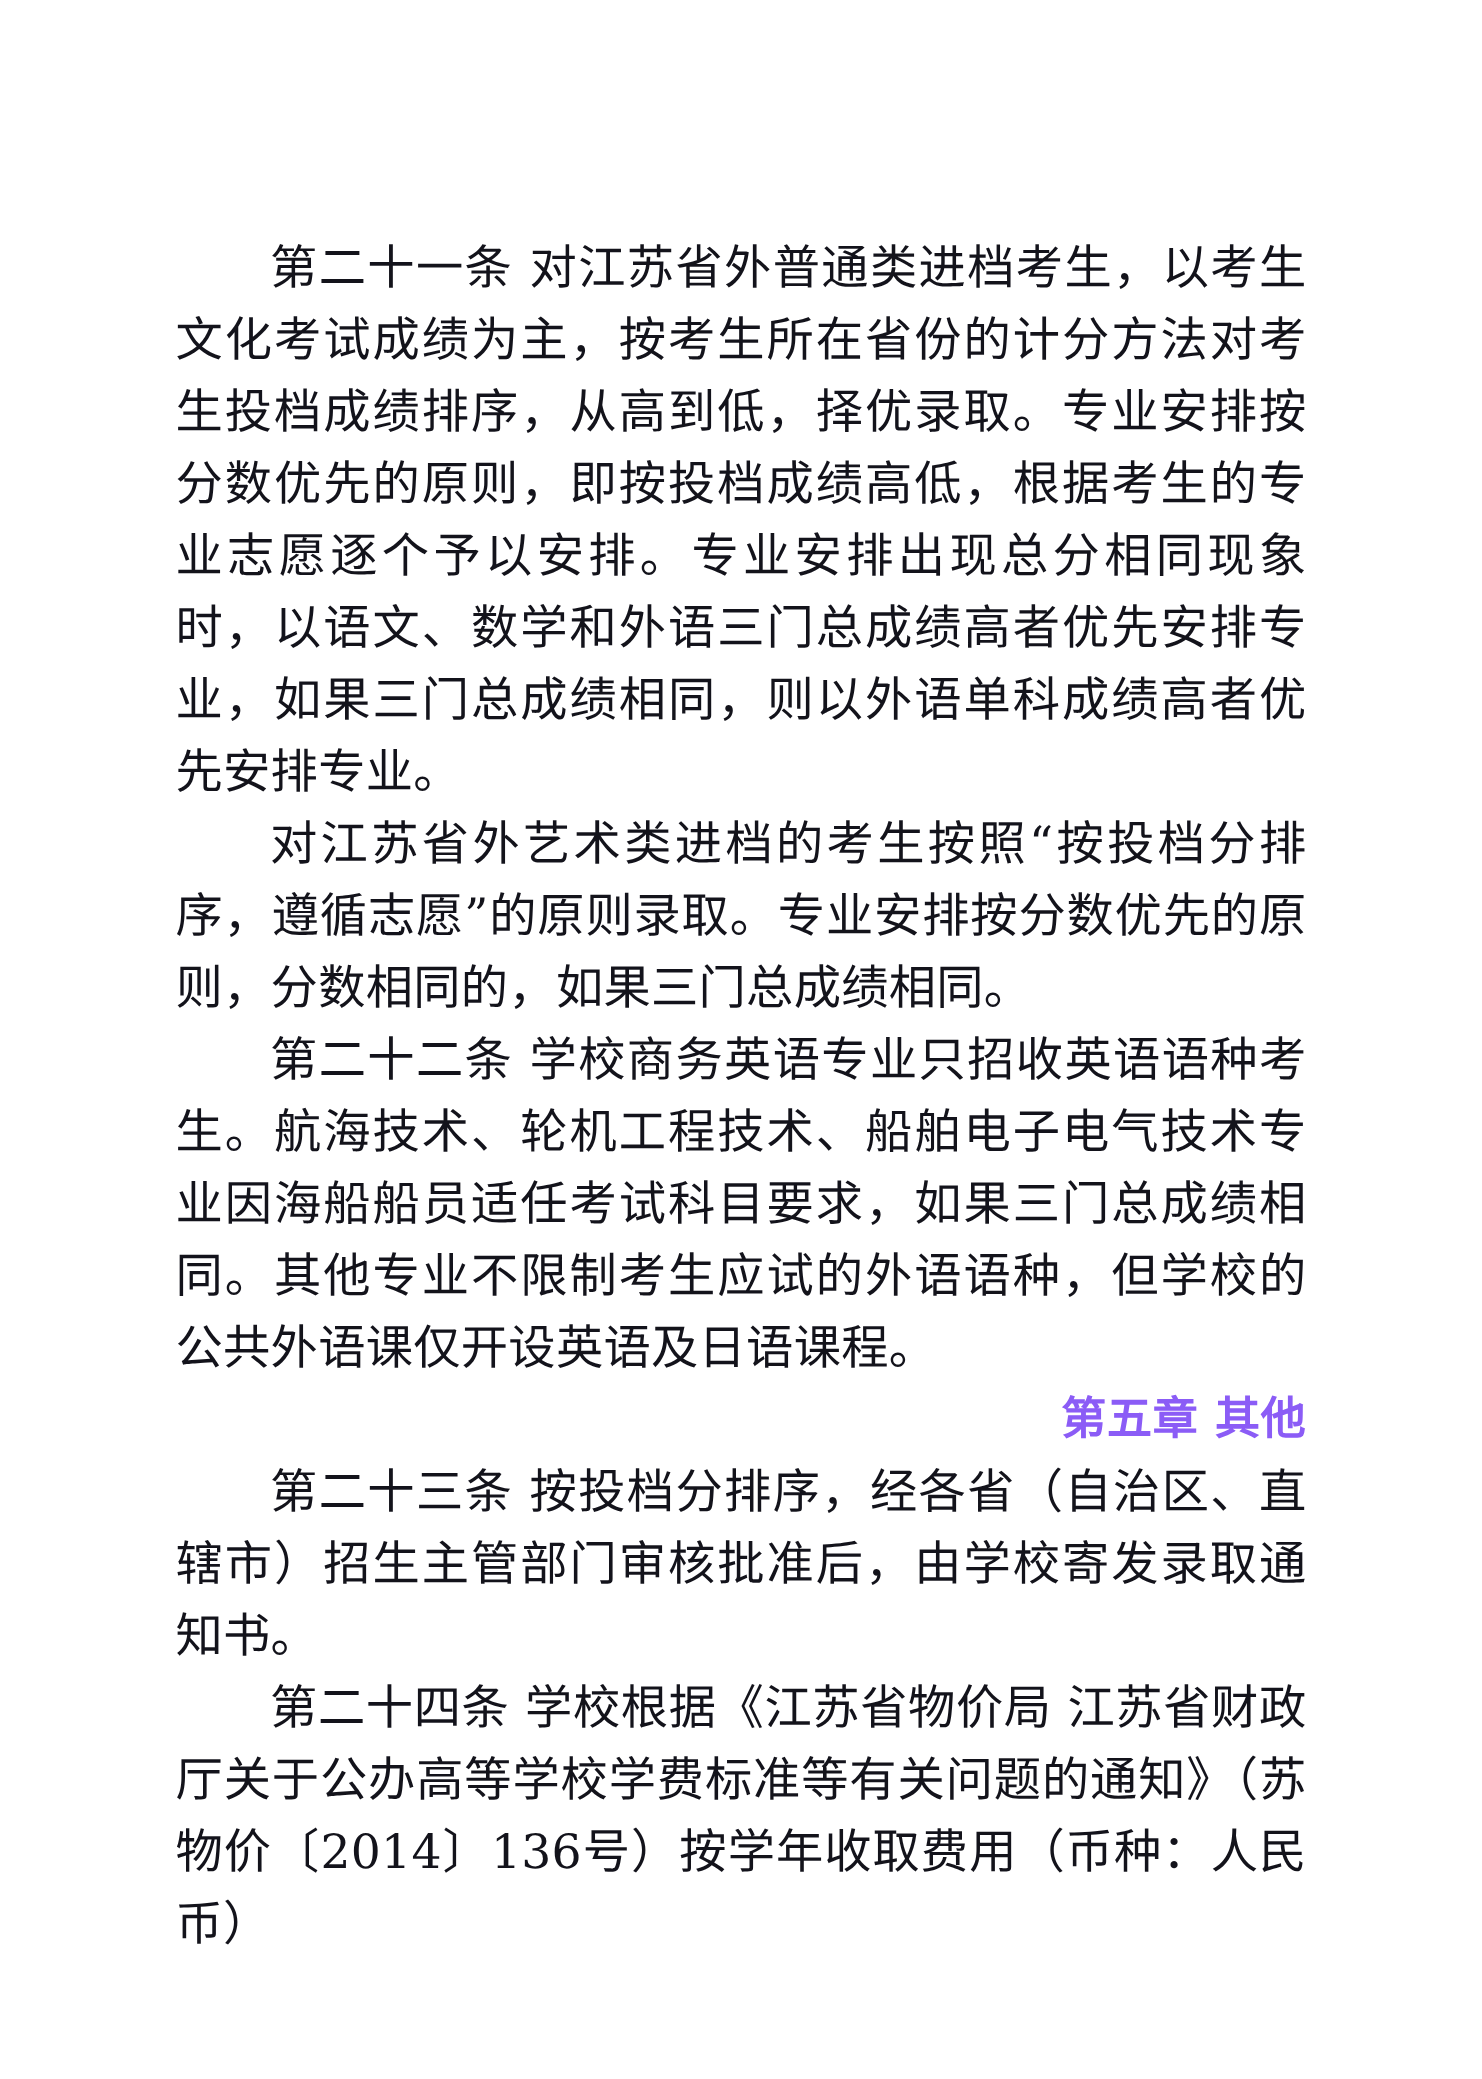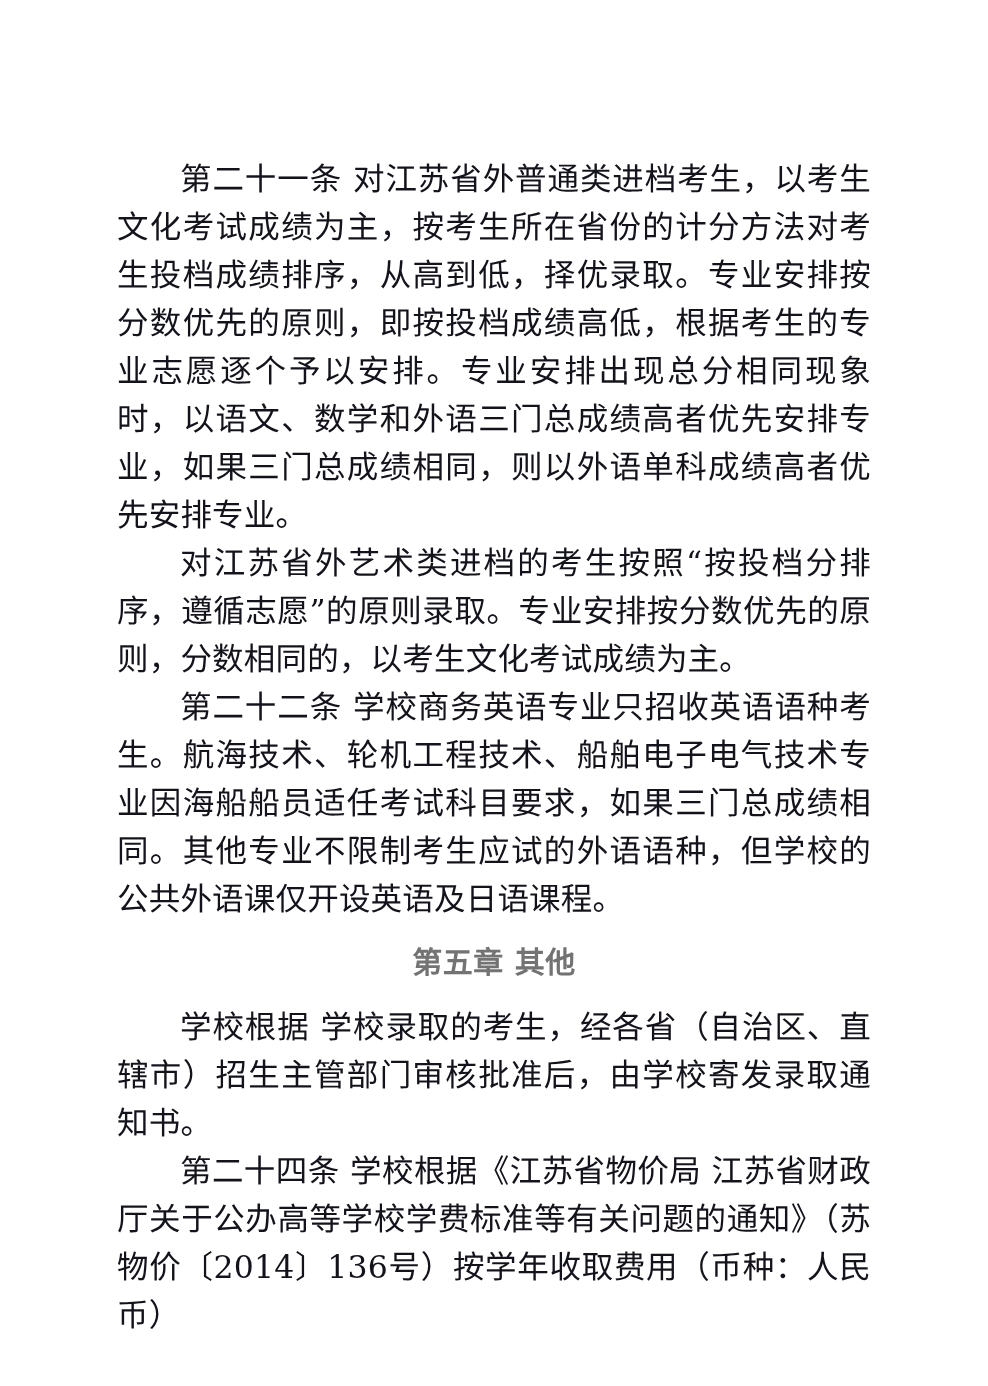--- a/index.html
+++ b/index.html
@@ -32,43 +32,43 @@
     text-align: justify;
     text-justify: inter-character;
     text-indent: 2em;
     letter-spacing: 0.2px;
     -webkit-font-smoothing: antialiased;
   }
   .para.last-line-left {
     text-align-last: left;
   }
   .chapter-heading {
-    margin: 16px;
+    margin: 0;
     font-family: "DejaVu Sans", "Liberation Sans", sans-serif;
     font-size: 30px;
     line-height: 48px;
     font-weight: bold;
-    color: #737373;
-    text-align: center;
+    color: #8b5cf6;
+    text-align: right;
     letter-spacing: 0.5px;
   }
 </style>
 </head>
 <body>
 
 <div class="page">
   <div class="content">
 
     <p class="para">第二十一条 对江苏省外普通类进档考生，以考生文化考试成绩为主，按考生所在省份的计分方法对考生投档成绩排序，从高到低，择优录取。专业安排按分数优先的原则，即按投档成绩高低，根据考生的专业志愿逐个予以安排。专业安排出现总分相同现象时，以语文、数学和外语三门总成绩高者优先安排专业，如果三门总成绩相同，则以外语单科成绩高者优先安排专业。</p>
 
 
-    <p class="para">对江苏省外艺术类进档的考生按照“按投档分排序，遵循志愿”的原则录取。专业安排按分数优先的原则，分数相同的，以考生文化考试成绩为主。</p>
+    <p class="para">对江苏省外艺术类进档的考生按照“按投档分排序，遵循志愿”的原则录取。专业安排按分数优先的原则，分数相同的，如果三门总成绩相同。</p>
 
     <p class="para">第二十二条 学校商务英语专业只招收英语语种考生。航海技术、轮机工程技术、船舶电子电气技术专业因海船船员适任考试科目要求，如果三门总成绩相同。其他专业不限制考生应试的外语语种，但学校的公共外语课仅开设英语及日语课程。</p>
 
     <h2 class="chapter-heading">第五章 其他</h2>
 
-    <p class="para">学校根据 学校录取的考生，经各省（自治区、直辖市）招生主管部门审核批准后，由学校寄发录取通知书。</p>
+    <p class="para">第二十三条 按投档分排序，经各省（自治区、直辖市）招生主管部门审核批准后，由学校寄发录取通知书。</p>
 
     <p class="para last-line-left">第二十四条 学校根据《江苏省物价局 江苏省财政厅关于公办高等学校学费标准等有关问题的通知》（苏物价〔2014〕136号）按学年收取费用（币种：人民币）</p>
 
   </div>
 </div>
 
 </body></html>

